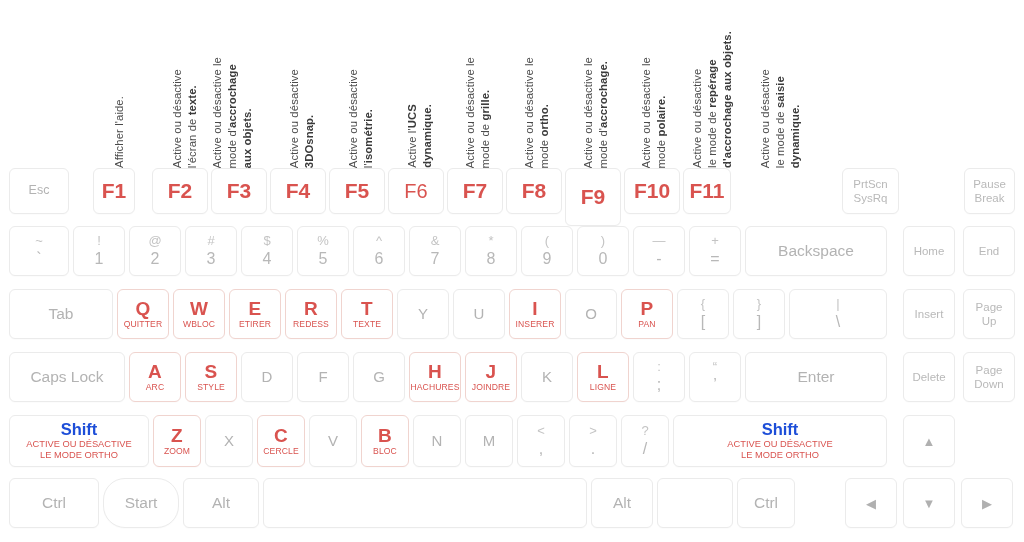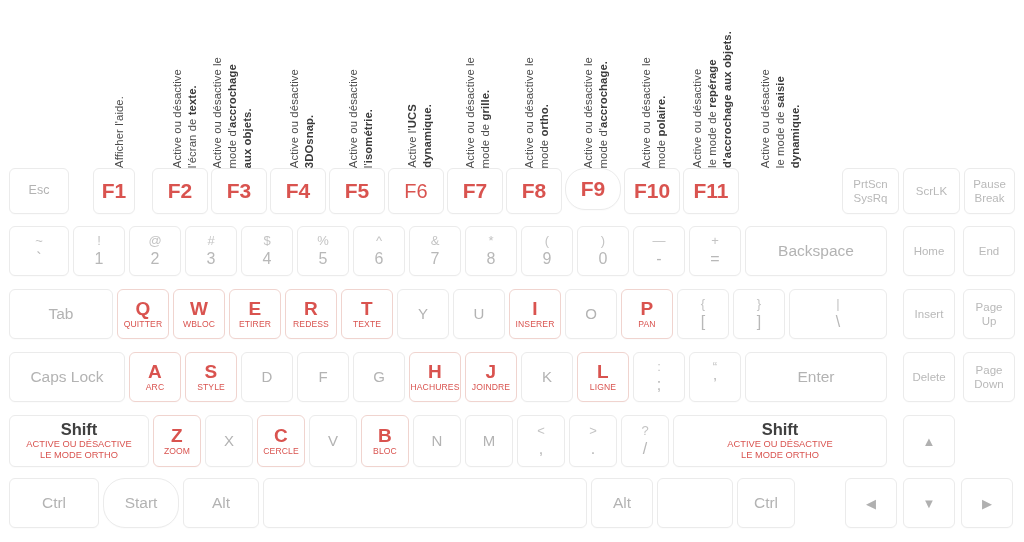--- a/index.html
+++ b/index.html
@@ -134,21 +134,21 @@
     font-size: 21px;
     font-weight: bold;
   }
   .key.fkey.thin .main {
     font-weight: normal;
     font-size: 20px;
   }
 
   
   .key.shift .main {
-    color: #404040;
+    color: #1d4ed8;
     font-size: 16.5px;
     font-weight: bold;
   }
   .key.shift .sub {
     color: #d9534f;
     font-size: 9.3px;
     font-weight: normal;
     line-height: 1.22;
     margin-top: 1px;
   }
@@ -262,35 +262,32 @@
         </div>
         <div class="key fkey thin" style="left: 388px; width: 56px; height: 46px;">
           <div class="main">F6</div>
         </div>
         <div class="key fkey" style="left: 447px; width: 56px; height: 46px;">
           <div class="main">F7</div>
         </div>
         <div class="key fkey" style="left: 506px; width: 56px; height: 46px;">
           <div class="main">F8</div>
         </div>
-        <div class="key fkey" style="left: 565px; width: 56px; height: 42px; border-radius: 20px;">
+        <div class="key fkey" style="left: 565px; width: 56px; height: 58px;">
           <div class="main">F9</div>
         </div>
         <div class="key fkey" style="left: 624px; width: 56px; height: 46px;">
           <div class="main">F10</div>
         </div>
-        <div class="key fkey" style="left: 683px; width: 56px; height: 46px;">
+        <div class="key fkey" style="left: 683px; width: 48px; height: 46px;">
           <div class="main">F11</div>
         </div>
         <div class="key twoline" style="left: 842px; width: 57px; height: 46px;">
           <div class="main">PrtScn
 SysRq</div>
-        </div>
-        <div class="key twoline" style="left: 903px; width: 57px; height: 46px;">
-          <div class="main">ScrLK</div>
         </div>
         <div class="key twoline" style="left: 964px; width: 51px; height: 46px;">
           <div class="main">Pause
 Break</div>
         </div>
       </div>
       <div class="row" style="top: 226px; height: 50px; width: 1024px;">
         <div class="key dual" style="left: 9px; width: 60px; height: 50px;">
           <div class="top">~</div>
           <div class="bot">`</div>

